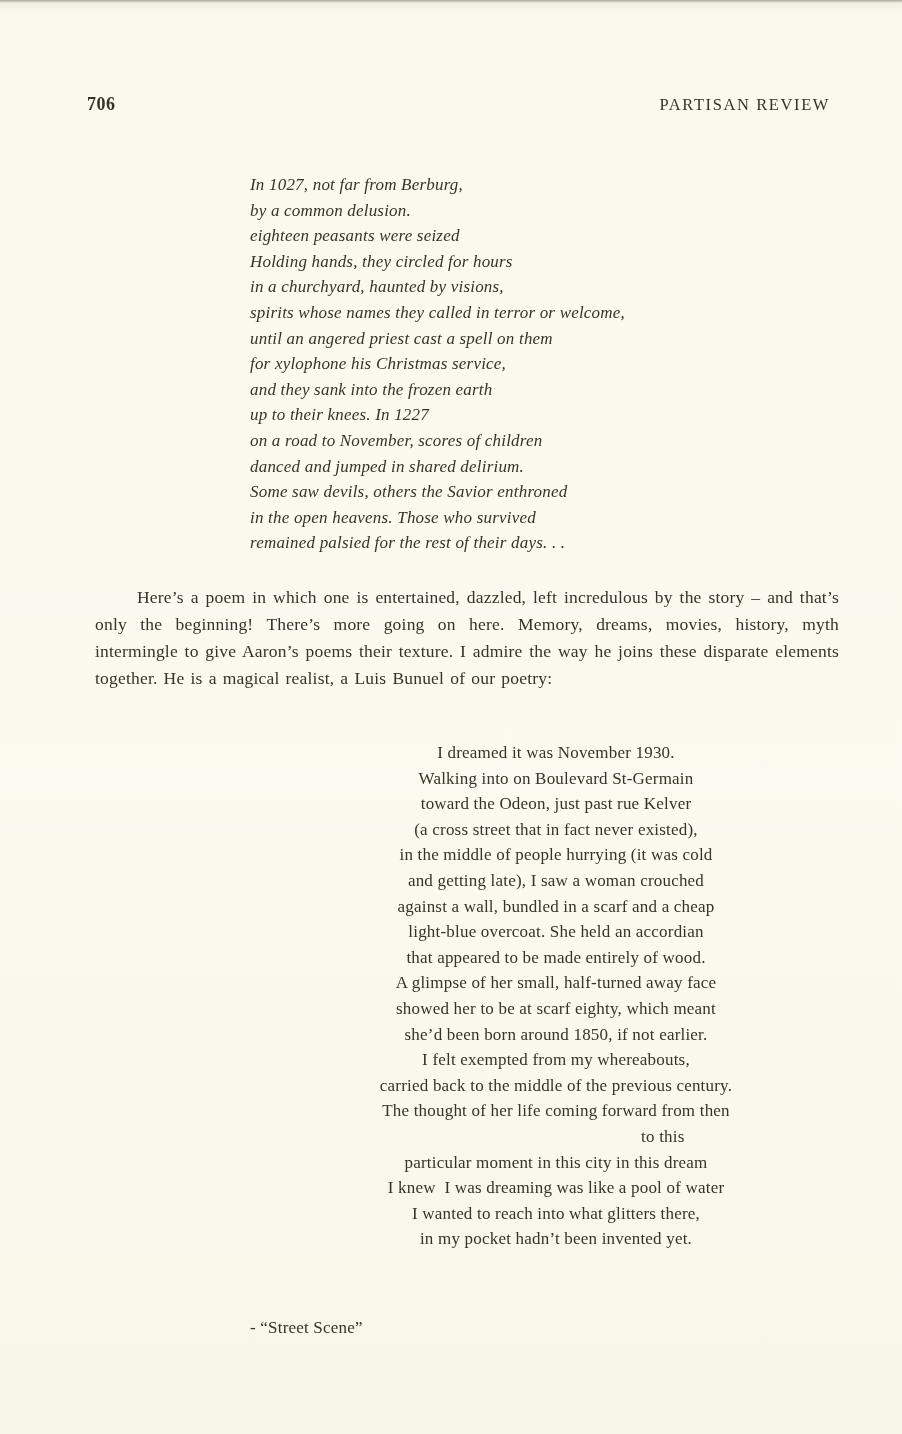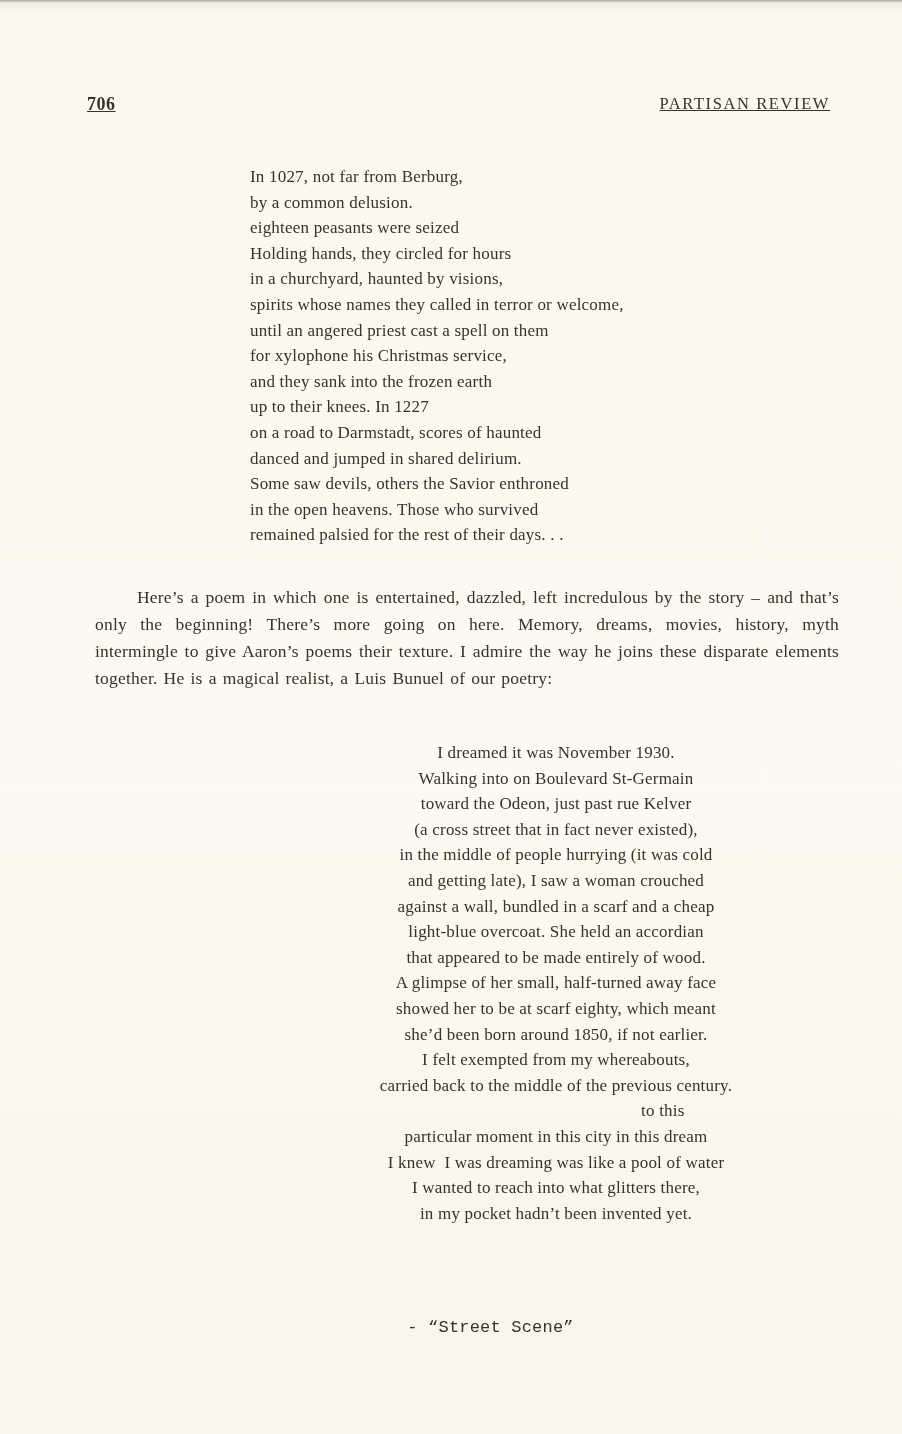--- a/index.html
+++ b/index.html
@@ -26,40 +26,39 @@
     height: 3px;
     background: linear-gradient(180deg, rgba(90,85,70,0.45), rgba(90,85,70,0));
   }
   .page-header {
     position: absolute;
     top: 94px;
     left: 87px;
     right: 72px;
     display: flex;
     justify-content: space-between;
-    align-items: flex-start;
-    text-decoration: underline;
+    align-items: flex-end;
   }
   .page-number {
     font-weight: bold;
     font-size: 18px;
     letter-spacing: 0.5px;
   }
   .journal-title {
     font-size: 16.5px;
     letter-spacing: 1.6px;
   }
   .poem {
     position: absolute;
     left: 250px;
     right: 40px;
     font-size: 17px;
     line-height: 25.6px;
   }
-  .poem-1 { top: 164px; }
+  .poem-1 { top: 172px; font-style: italic; }
   .poem-2 { top: 740px; text-align: center; }
   .poem-line {
     white-space: pre-wrap;
     letter-spacing: 0.2px;
   }
   .prose {
     position: absolute;
     top: 576px;
     left: 87px;
     width: 744px;
@@ -69,24 +68,23 @@
     text-align: justify;
     text-indent: 42px;
     letter-spacing: 0.2px;
     word-spacing: 1.5px;
   }
   .attribution {
     position: absolute;
     top: 1318px;
     left: 250px;
     right: 171px;
-    text-align: center;
+    text-align: left;
     font-size: 17px;
     letter-spacing: 0.2px;
-    font-family: Liberation Mono, monospace;
   }
 </style>
 </head>
 <body>
 
 <div class="page">
 
   <header class="page-header">
     <span class="page-number">706</span>
     <span class="journal-title">PARTISAN REVIEW</span>
@@ -96,21 +94,21 @@
       <div class="poem-line">In 1027, not far from Berburg,</div>
       <div class="poem-line">by a common delusion.</div>
       <div class="poem-line">eighteen peasants were seized</div>
       <div class="poem-line">Holding hands, they circled for hours</div>
       <div class="poem-line">in a churchyard, haunted by visions,</div>
       <div class="poem-line">spirits whose names they called in terror or welcome,</div>
       <div class="poem-line">until an angered priest cast a spell on them</div>
       <div class="poem-line">for xylophone his Christmas service,</div>
       <div class="poem-line">and they sank into the frozen earth</div>
       <div class="poem-line">up to their knees. In 1227</div>
-      <div class="poem-line">on a road to Darmstadt, scores of haunted</div>
+      <div class="poem-line">on a road to November, scores of children</div>
       <div class="poem-line">danced and jumped in shared delirium.</div>
       <div class="poem-line">Some saw devils, others the Savior enthroned</div>
       <div class="poem-line">in the open heavens. Those who survived</div>
       <div class="poem-line">remained palsied for the rest of their days. . .</div>
     </div>
 
   <p class="prose">Here’s a poem in which one is entertained, dazzled, left incredulous by the story – and that’s only the beginning! There’s more going on here. Memory, dreams, movies, history, myth intermingle to give Aaron’s poems their texture. I admire the way he joins these disparate elements together. He is a magical realist, a Luis Bunuel of our poetry:</p>
 
   <div class="poem poem-2">
       <div class="poem-line">I dreamed it was November 1930.</div>
@@ -120,20 +118,21 @@
       <div class="poem-line">in the middle of people hurrying (it was cold</div>
       <div class="poem-line">and getting late), I saw a woman crouched</div>
       <div class="poem-line">against a wall, bundled in a scarf and a cheap</div>
       <div class="poem-line">light-blue overcoat. She held an accordian</div>
       <div class="poem-line">that appeared to be made entirely of wood.</div>
       <div class="poem-line">A glimpse of her small, half-turned away face</div>
       <div class="poem-line">showed her to be at scarf eighty, which meant</div>
       <div class="poem-line">she’d been born around 1850, if not earlier.</div>
       <div class="poem-line">I felt exempted from my whereabouts,</div>
       <div class="poem-line">carried back to the middle of the previous century.</div>
+      <div class="poem-line">The thought of her life coming forward from then</div>
       <div class="poem-line">                                                to this</div>
       <div class="poem-line">particular moment in this city in this dream</div>
       <div class="poem-line">I knew  I was dreaming was like a pool of water</div>
       <div class="poem-line">I wanted to reach into what glitters there,</div>
       <div class="poem-line">in my pocket hadn’t been invented yet.</div>
     </div>
 
   <div class="attribution">- “Street Scene”</div>
 
 </div>

